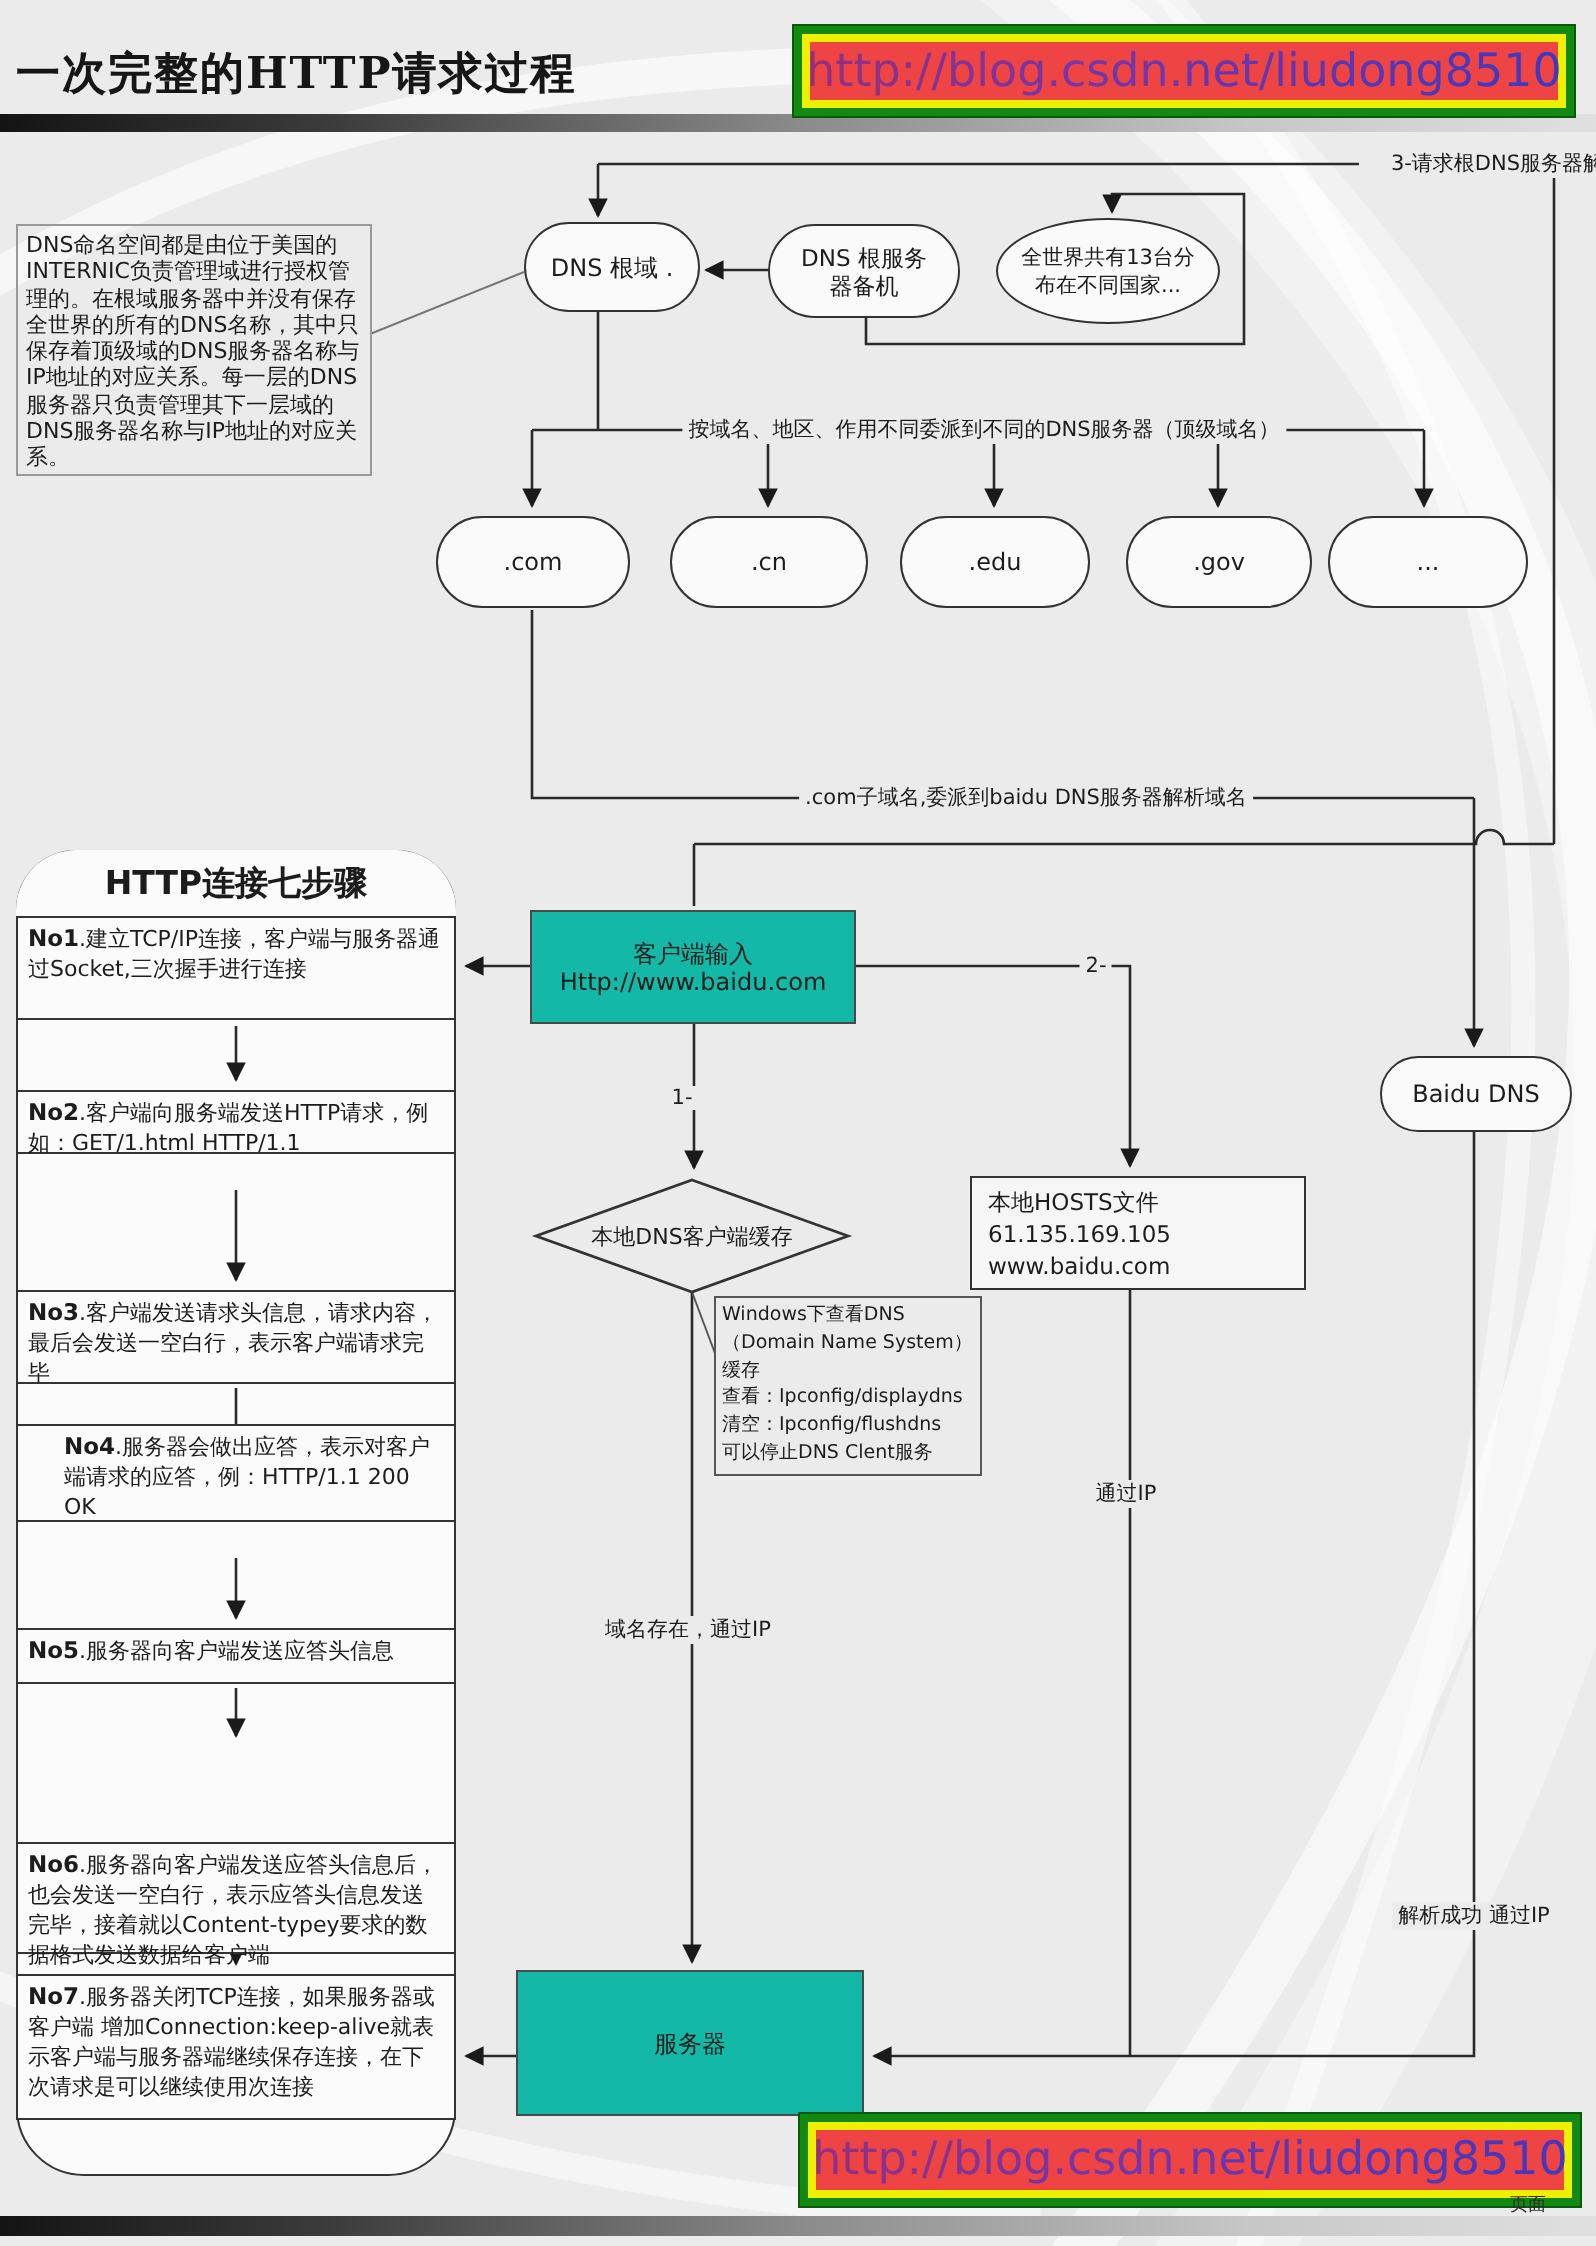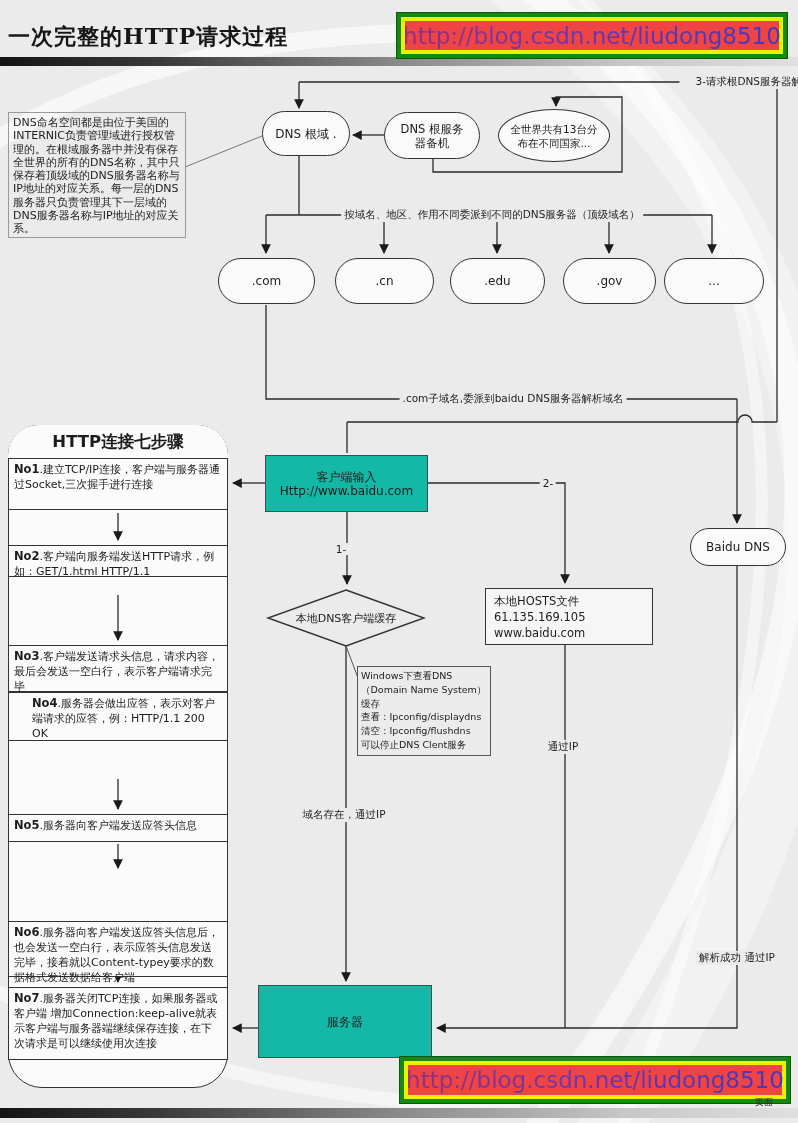--- a/index.html
+++ b/index.html
@@ -28,21 +28,21 @@
           display:flex;align-items:center;justify-content:center;z-index:4;}
   .banner span{font-size:23px;white-space:nowrap;
           background:linear-gradient(90deg,#93307f 0%,#7436a8 40%,#4138c0 100%);
           -webkit-background-clip:text;background-clip:text;color:transparent;}
   .bar{position:absolute;left:0;width:798px;z-index:2;
        background:linear-gradient(90deg,#141414 0%,#3a3a3a 20%,#8a8a8a 50%,#c6c6c6 78%,#e0e0e0 100%);}
   #title{position:absolute;left:8px;top:22px;font-family:"DejaVu Serif","Liberation Serif",serif;
          font-weight:bold;font-size:22px;letter-spacing:1px;color:#161616;z-index:3;}
   #info-note{position:absolute;left:8px;top:112px;width:178px;height:126px;box-sizing:border-box;
          border:1px solid #999;padding:3px 4px;font-size:11px;line-height:13.3px;z-index:3;text-align:left;}
-  #win-note{position:absolute;left:357px;top:666px;width:134px;height:90px;box-sizing:border-box;
+  #win-note{position:absolute;left:357px;top:648px;width:134px;height:90px;box-sizing:border-box;
          border:1px solid #555;padding:2px 3px;font-size:9.5px;line-height:13.8px;z-index:3;
          text-align:left;white-space:nowrap;background:#ebebeb;}
   .left-lines{align-items:flex-start;flex-direction:column;justify-content:center;
          padding-left:8px;text-align:left;font-size:11.5px;line-height:16px;}
   #page-label{position:absolute;left:755px;top:1096px;font-size:9px;color:#2a2a2a;z-index:5;}
 </style>
 </head>
 <body>
 
 <div id="page">
@@ -138,21 +138,21 @@
   </div>
   <div class="step" style="top:458px;height:52px;">
     <b>No1</b><span>.建立TCP/IP连接，客户端与服务器通过Socket,三次握手进行连接</span>
   </div>
   <div class="step" style="top:545px;height:32px;">
     <b>No2</b><span>.客户端向服务端发送HTTP请求，例如：GET/1.html HTTP/1.1</span>
   </div>
   <div class="step" style="top:645px;height:47px;">
     <b>No3</b><span>.客户端发送请求头信息，请求内容，最后会发送一空白行，表示客户端请求完毕</span>
   </div>
-  <div class="step" style="top:692px;height:49px;padding-left:23px;">
+  <div class="step" style="top:712px;height:49px;padding-left:23px;">
     <b>No4</b><span>.服务器会做出应答，表示对客户端请求的应答，例：HTTP/1.1 200 OK</span>
   </div>
   <div class="step" style="top:814px;height:28px;">
     <b>No5</b><span>.服务器向客户端发送应答头信息</span>
   </div>
   <div class="step" style="top:921px;height:56px;">
     <b>No6</b><span>.服务器向客户端发送应答头信息后，也会发送一空白行，表示应答头信息发送完毕，接着就以Content-typey要求的数据格式发送数据给客户端</span>
   </div>
   <div class="step" style="top:987px;height:73px;">
     <b>No7</b><span>.服务器关闭TCP连接，如果服务器或客户端 增加Connection:keep-alive就表示客户端与服务器端继续保存连接，在下次请求是可以继续使用次连接</span>

